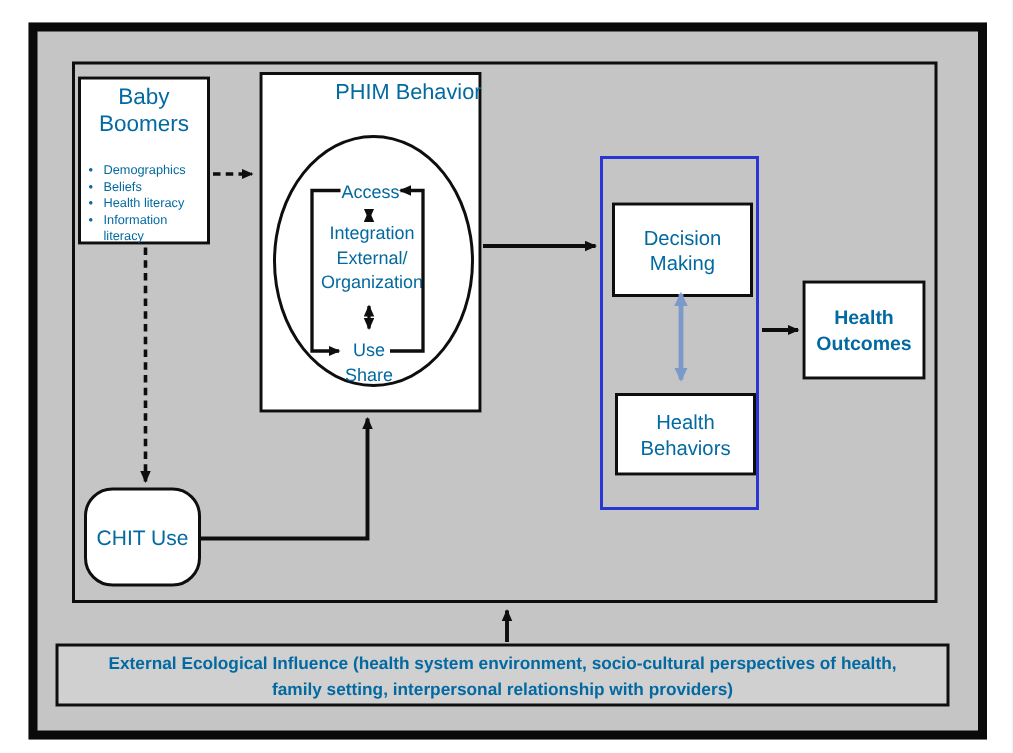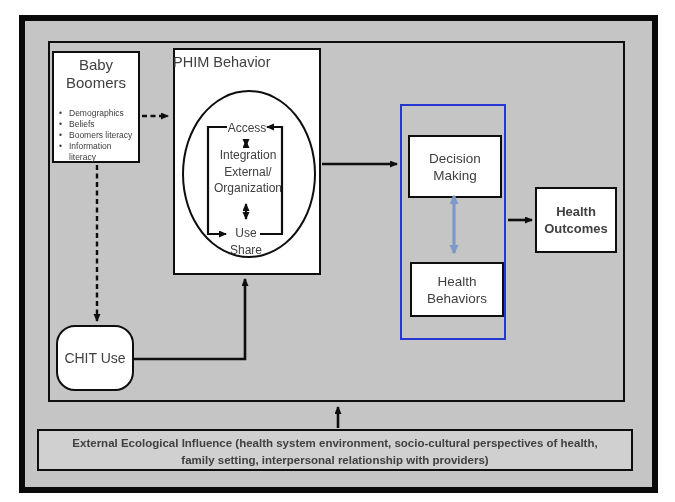--- a/index.html
+++ b/index.html
@@ -1,38 +1,38 @@
 <!DOCTYPE html>
 <html><head>
 <meta charset="utf-8">
 <style>
   * { margin:0; padding:0; box-sizing:border-box; }
   html,body { background:#ffffff; }
   #stage {
     position:relative; width:675px; height:502px; background:#ffffff;
-    font-family:"Liberation Sans", sans-serif; color:#404040; overflow:hidden;
+    font-family:"Liberation Sans", sans-serif; color:#0369a1; overflow:hidden;
   }
   .abs { position:absolute; }
   .whitebox { background:#ffffff; border:2px solid #0e0e0e; }
   .center-flex { display:flex; align-items:center; justify-content:center; text-align:center; }
 
   #outer-frame { left:19px; top:15px; width:639px; height:478px;
     background:#c5c5c5; border:6px solid #0a0a0a; }
   #inner-frame { left:48px; top:41px; width:577px; height:361px;
     border:2.5px solid #0e0e0e; background:transparent; }
 
   #baby-box { left:52px; top:51px; width:88px; height:112px; border-width:2px; }
   #baby-title { padding-top:3px; text-align:center; font-size:15px; line-height:18px; }
   #baby-bullets { list-style:none; margin-top:16px; font-size:8.5px; line-height:11px; }
   #baby-bullets li { position:relative; padding-left:15px; padding-right:2px; }
   #baby-bullets li::before { content:"\2022"; position:absolute; left:5px; top:0; }
 
   #phim-box { left:173px; top:48px; width:148px; height:227px; border-width:2px; }
   #phim-title { position:absolute; left:173px; top:54px; width:148px;
-    text-align:left; font-size:14.5px; }
+    text-align:right; font-size:14.5px; }
   #phim-ellipse { left:182px; top:90px; width:134px; height:168px;
     border:2px solid #0e0e0e; border-radius:50%; background:transparent; }
   .cycle-label { position:absolute; text-align:center; font-size:12px; line-height:13px; }
   #access-label { left:217px; top:122px; width:60px; }
   #integration-label { left:201px; top:147px; width:94px; line-height:16.5px; }
   #use-label { left:221px; top:227px; width:50px; }
   #share-label { left:221px; top:244px; width:50px; }
 
   #blue-group { left:400px; top:104px; width:106px; height:236px;
     border:2.5px solid #2837d2; background:transparent; }
@@ -60,21 +60,21 @@
 <div id="stage">
 
   <div id="outer-frame" class="abs"></div>
   <div id="inner-frame" class="abs"></div>
 
   <div id="baby-box" class="abs whitebox">
     <div id="baby-title">Baby Boomers</div>
     <ul id="baby-bullets">
       <li><span>Demographics</span></li>
       <li><span>Beliefs</span></li>
-      <li><span>Boomers literacy</span></li>
+      <li><span>Health literacy</span></li>
       <li><span>Information literacy</span></li>
     </ul>
   </div>
 
   <div id="phim-box" class="abs whitebox"></div>
   <div id="phim-title">PHIM Behavior</div>
   <div id="phim-ellipse" class="abs"></div>
   <div id="access-label" class="cycle-label">Access</div>
   <div id="integration-label" class="cycle-label">
     <div>Integration</div>

